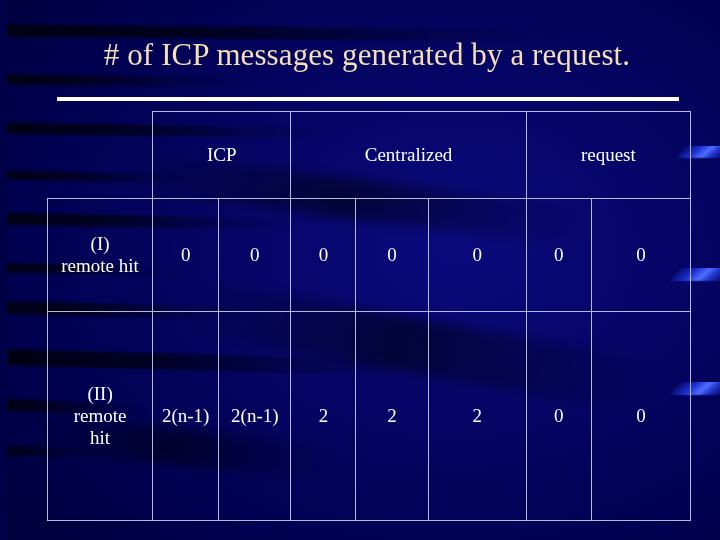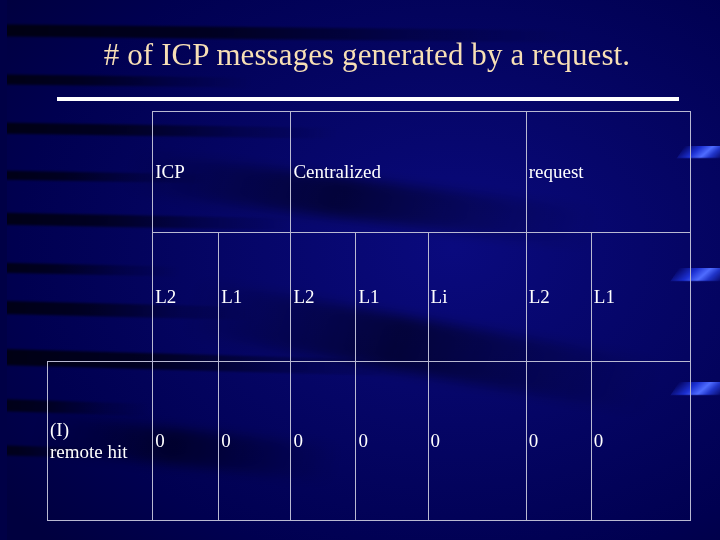--- a/index.html
+++ b/index.html
@@ -110,20 +110,21 @@
     height: 410px;
   }
   table.grid {
     border-collapse: collapse;
     table-layout: fixed;
     width: 644px;
     height: 410px;
   }
   table.grid td {
     color: #ffffff;
+    text-align: center;
     vertical-align: middle;
     font-size: 19px;
     line-height: 22px;
     padding: 0 2px;
   }
   td.cell {
     border: 1px solid #b9b9d2;
   }
   td.blank {
     border: none;
@@ -176,43 +177,47 @@
       </colgroup>
       <tbody>
 
         <tr style="height:58px">
           <td class="blank"></td>
           <td class="cell grouphead" colspan="2">ICP</td>
           <td class="cell grouphead" colspan="3">Centralized</td>
           <td class="cell grouphead" colspan="2">request</td>
         </tr>
 
-        <tr style="height:62px">
-          <td class="blank"></td>
-          <td class="cell subhead">L2</td>
-          <td class="cell subhead">L1</td>
-          <td class="cell subhead">L2</td>
-          <td class="cell subhead">L1</td>
-          <td class="cell subhead">Li</td>
-          <td class="cell subhead">L2</td>
-          <td class="cell subhead">L1</td>
-        </tr>
 
         <tr style="height:76px">
           <td class="cell rowlabel">
             <span class="nowrap">(I)</span><br>
             <span class="nowrap">remote hit</span>
           </td>
           <td class="cell datacell">0</td>
           <td class="cell datacell">0</td>
           <td class="cell datacell">0</td>
           <td class="cell datacell">0</td>
           <td class="cell datacell">0</td>
           <td class="cell datacell">0</td>
           <td class="cell datacell">0</td>
         </tr>
 
+        <tr style="height:140px">
+          <td class="cell rowlabel">
+            <span class="nowrap">(II)</span><br>
+            <span class="nowrap">remote</span><br>
+            <span class="nowrap">hit</span>
+          </td>
+          <td class="cell datacell">2(n-1)</td>
+          <td class="cell datacell">2(n-1)</td>
+          <td class="cell datacell">2</td>
+          <td class="cell datacell">2</td>
+          <td class="cell datacell">2</td>
+          <td class="cell datacell">0</td>
+          <td class="cell datacell">0</td>
+        </tr>
 
       </tbody>
     </table>
   </div>
 
 </div>
 
 </body></html>

